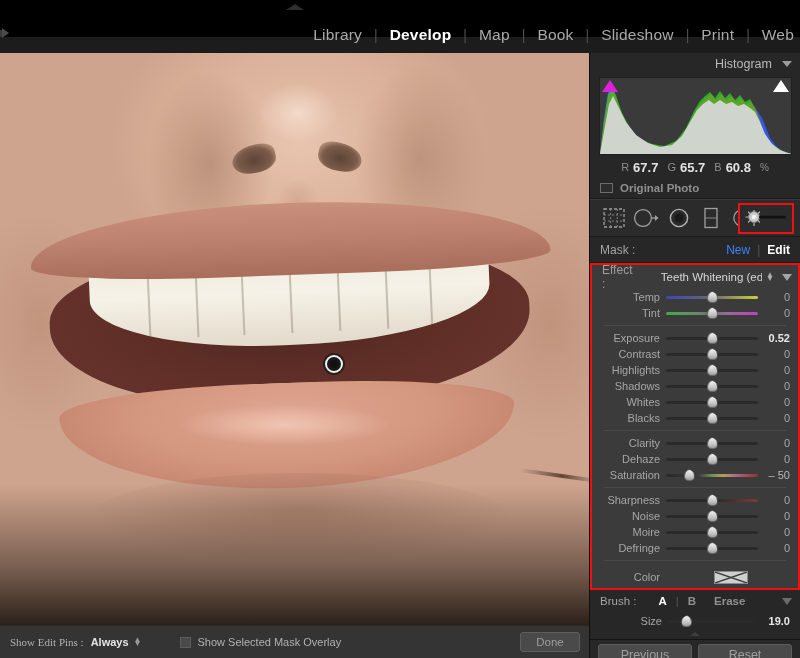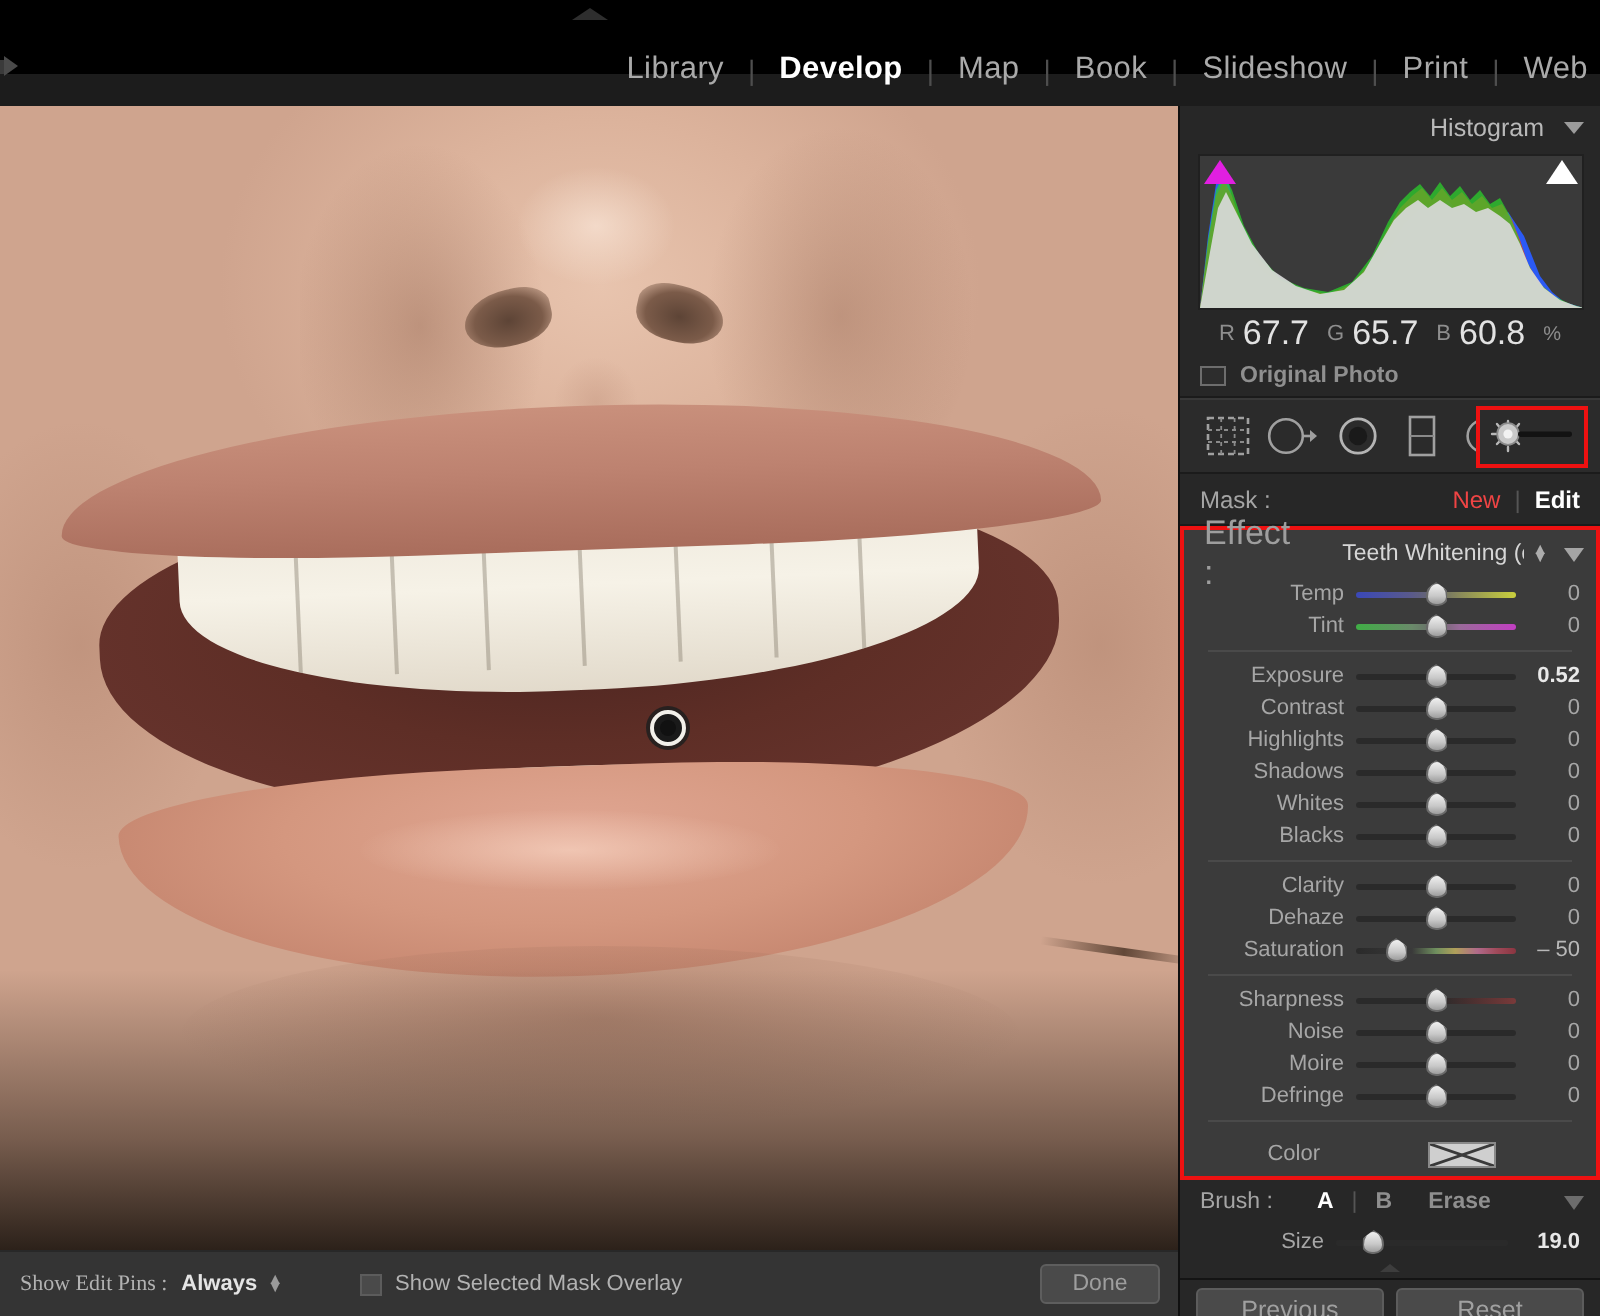--- a/index.html
+++ b/index.html
@@ -269,21 +269,21 @@
     border-right: 8px solid transparent;
     border-bottom: 12px solid #fff;
   }
   #clip-shadow { left: 2px; border-bottom-color: #e11fe1; }
   #clip-highlight { right: 2px; border-bottom-color: #ffffff; }
   #rgb-row {
     height: 20px; display: flex; align-items: center;
     justify-content: center; gap: 4px; margin-top: 2px;
   }
   .rgb-ch { color: #8e8e8e; font-size: 11px; }
-  .rgb-val { color: #e2e2e2; font-size: 17px; font-weight: normal; margin-right: 5px; }
+  .rgb-val { color: #e2e2e2; font-size: 13px; font-weight: bold; margin-right: 5px; }
   #rgb-pct { color: #8e8e8e; font-size: 10px; }
   #origphoto-row {
     height: 22px; display: flex; align-items: center; padding-left: 10px;
     border-bottom: 1px solid #1b1b1b;
   }
   #origphoto-chk {
     width: 13px; height: 10px; border: 1px solid #6d6d6d; background: #2d2d2d;
   }
   #origphoto-label { color: #8f8f8f; font-size: 11.5px; margin-left: 7px; font-weight: bold; }
 
@@ -307,54 +307,54 @@
     border: 2px solid #ee1111;
     display: flex; align-items: center; justify-content: center;
     background: #2b2b2b;
   }
   #mask-row {
     height: 26px; display: flex; align-items: center;
     padding: 0 10px;
     border-bottom: 1px solid #1b1b1b;
   }
   #mask-label { color: #a5a5a5; font-size: 12px; }
-  #mask-new { margin-left: auto; color: #ef4444; font-size: 12px; text-align: right; }
+  #mask-new { margin-left: auto; color: #3b82f6; font-size: 12px; text-align: right; }
   #mask-divider { margin: 0 7px; color: #555; font-size: 12px; }
   #mask-edit { color: #ffffff; font-size: 12px; font-weight: bold; }
 
   
   #effect-panel {
     position: relative;
     margin: 0;
     border: 2px solid #ee1111;
     background: #3b3b3b;
     height: 327px;
   }
   #effect-row {
     height: 24px; display: flex; align-items: center; padding: 0 6px 0 10px;
   }
-  #effect-label { color: #9e9e9e; font-size: 17px; }
+  #effect-label { color: #9e9e9e; font-size: 12px; }
   #effect-value {
     color: #d6d6d6; font-size: 11.5px; margin-left: 26px;
     white-space: nowrap; overflow: hidden;
   }
   #effect-stepper {
     margin-left: 4px; display: flex; flex-direction: column;
     line-height: 4px; color: #adadad; font-size: 8px;
   }
   #effect-caret {
     margin-left: 8px; width: 0; height: 0;
     border-left: 5px solid transparent;
     border-right: 5px solid transparent;
     border-top: 7px solid #a5a5a5;
   }
 
   .slider-row {
     height: 16px; display: flex; align-items: center;
-    padding-left: 18px; padding-right: 6px;
+    padding-left: 6px; padding-right: 6px;
   }
   .sl-label {
     width: 68px; text-align: right;
     color: #a6a6a6; font-size: 11px;
     padding-right: 6px;
   }
   .sl-track {
     position: relative; flex: 1; height: 12px;
   }
   .sl-line {

